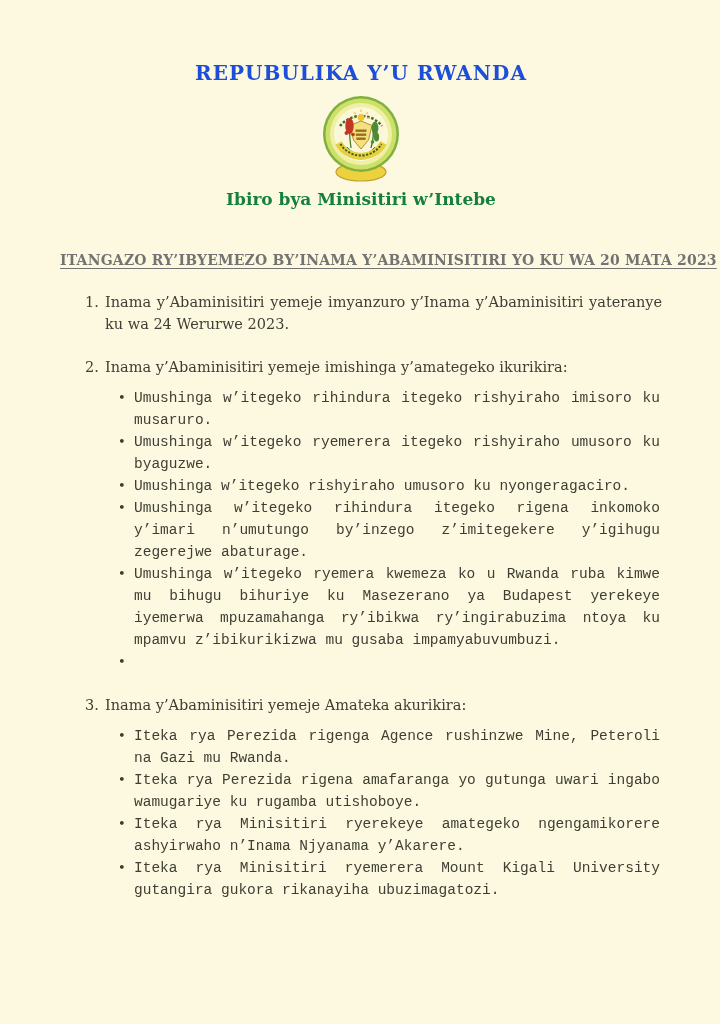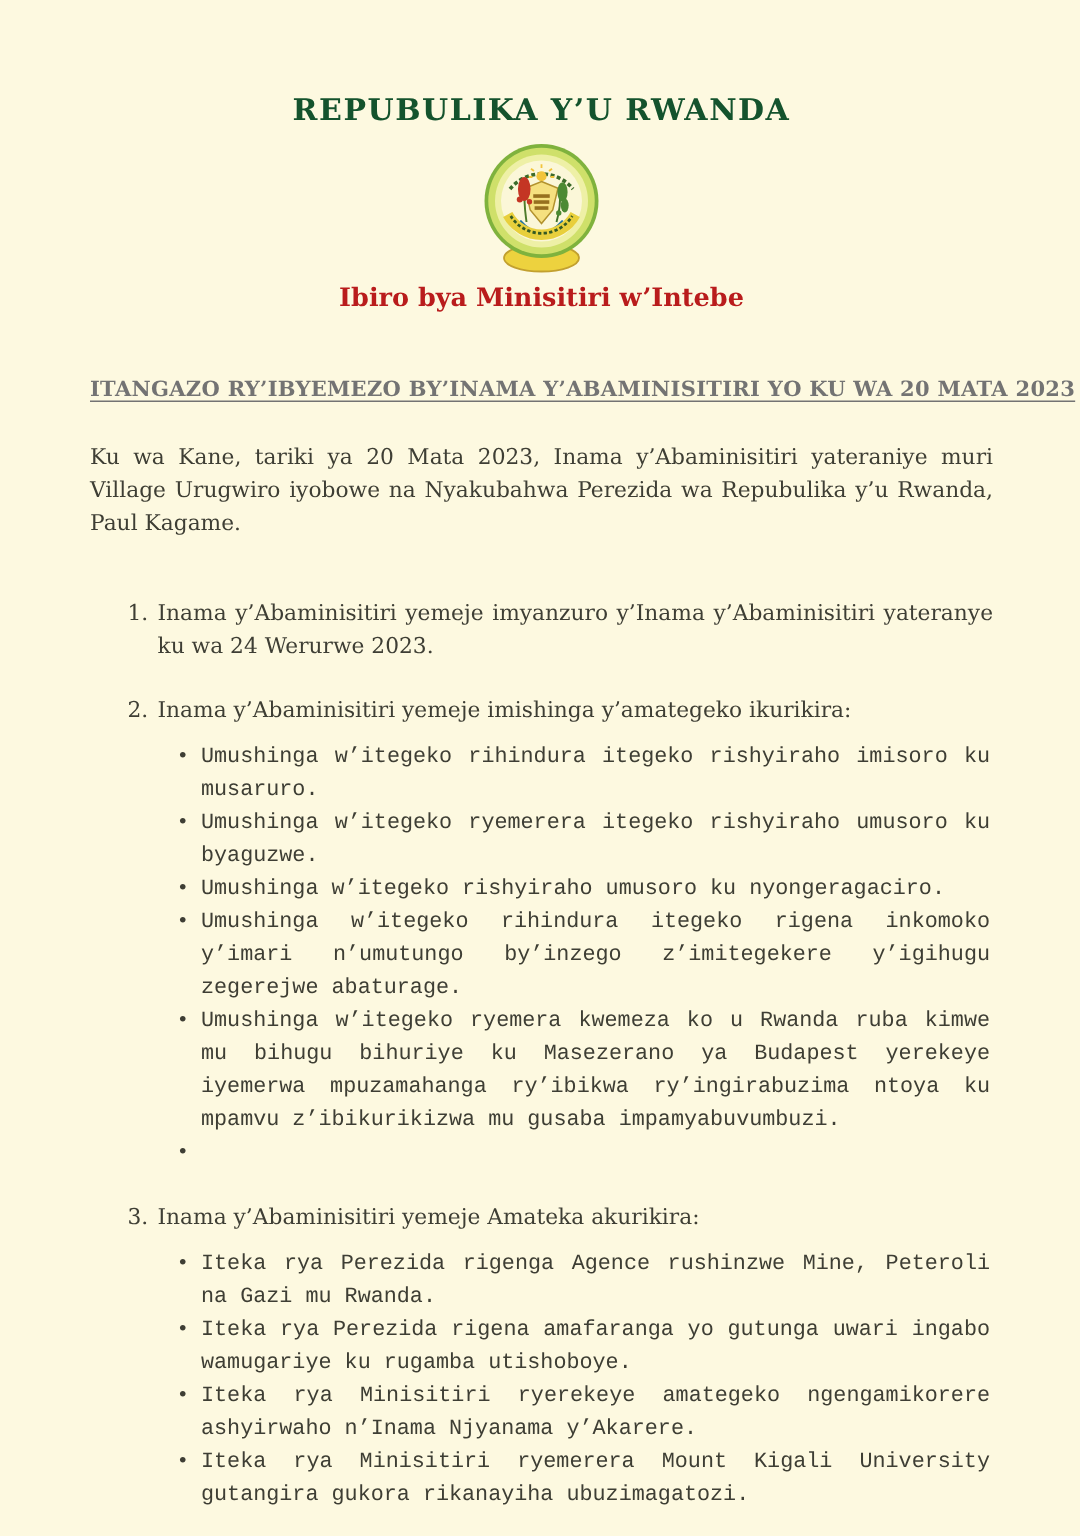--- a/index.html
+++ b/index.html
@@ -12,25 +12,25 @@
   }
   .page{
     box-sizing:border-box;
     width:720px;height:1024px;
     display:flex;flex-direction:column;
     padding:60px 58px 34px 60px;
   }
   .letterhead{text-align:center;}
   .country{
     font-size:20px;font-weight:bold;letter-spacing:1px;
-    color:#14532d;line-height:26px;
+    color:#1d4ed8;line-height:26px;
   }
   .coat{margin:6px auto 0 auto;width:104px;height:94px;}
   .office{
-    font-size:17px;font-weight:bold;color:#b91c1c;line-height:22px;margin-top:2px;
+    font-size:17px;font-weight:bold;color:#15803d;line-height:22px;margin-top:2px;
   }
   .doc-title{
     margin-top:42px;text-align:center;
     font-size:14px;font-weight:bold;color:#737373;
     letter-spacing:.2px;white-space:nowrap;
     text-decoration:underline;text-underline-offset:3px;
   }
   .intro{
     margin-top:26px;font-size:14.5px;line-height:22px;text-align:justify;
   }
@@ -92,21 +92,20 @@
         <path d="M 29.5 51 A 25.5 25.5 0 0 0 74.5 51" fill="none" stroke="#e8cf3c" stroke-width="7"></path>
         <path d="M 31.5 52 A 24 24 0 0 0 72.5 52" fill="none" stroke="#355a23" stroke-width="1.8" stroke-dasharray="2.2 1.5"></path>
       </svg>
     </div>
 
     <div class="office">Ibiro bya Minisitiri w’Intebe</div>
   </div>
 
   <div class="doc-title">ITANGAZO RY’IBYEMEZO BY’INAMA Y’ABAMINISITIRI YO KU WA 20 MATA 2023</div>
 
-  <p class="intro">Ku wa Kane, tariki ya 20 Mata 2023, Inama y’Abaminisitiri yateraniye muri Village Urugwiro iyobowe na Nyakubahwa Perezida wa Repubulika y’u Rwanda, Paul Kagame.</p>
 
   <div class="items">
       <div class="item">
         <span class="num">1.</span>
         <span class="txt">Inama y’Abaminisitiri yemeje imyanzuro y’Inama y’Abaminisitiri yateranye ku wa 24 Werurwe 2023.</span>
       </div>
       <div class="item">
         <span class="num">2.</span>
         <span class="txt">Inama y’Abaminisitiri yemeje imishinga y’amategeko ikurikira:</span>
       </div>

